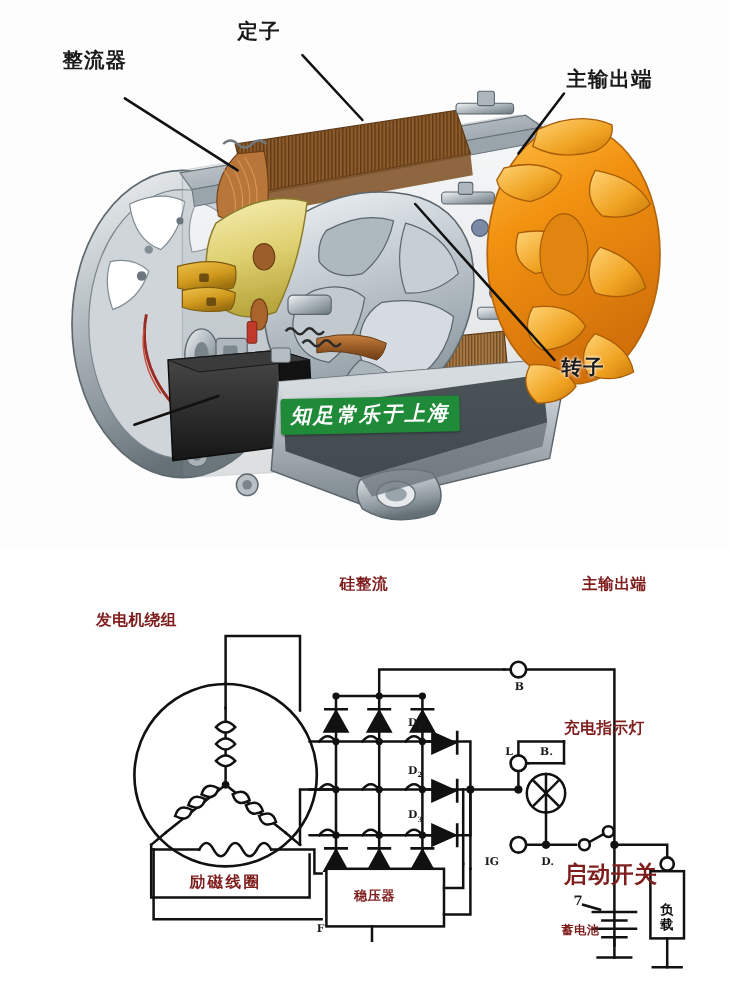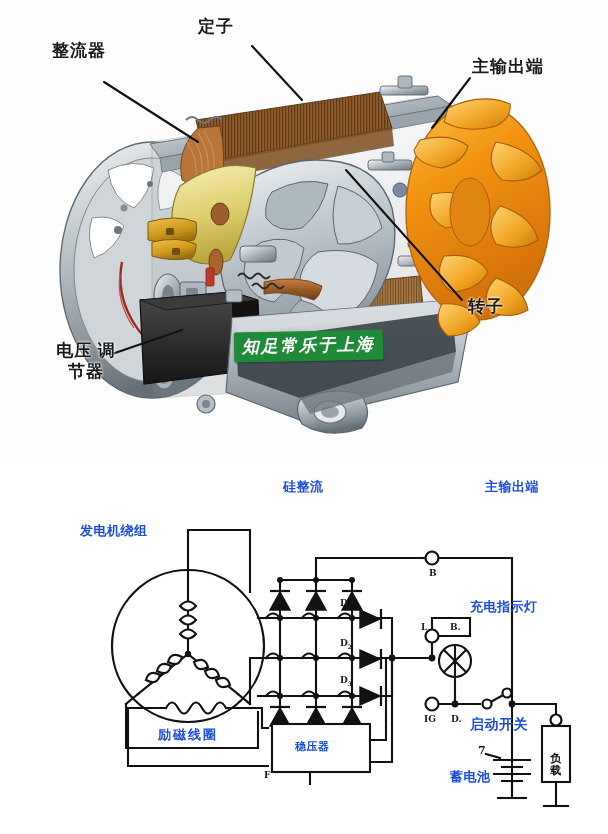--- a/index.html
+++ b/index.html
@@ -23,21 +23,21 @@
     left: 0; top: 0;
     width: 608px; height: 458px;
     background: #fdfdfd;
     overflow: hidden;
   }
   #photo-svg { position: absolute; left: 0; top: 0; }
 
   .cn-label {
     position: absolute;
     color: #1a1a1a;
-    font-family: Liberation Sans, sans-serif;
+    font-family: Liberation Serif, serif;
     font-weight: 700;
     font-size: 17px;
     letter-spacing: 1px;
     line-height: 1.25;
     white-space: nowrap;
     text-shadow: 0 0 2px #ffffff, 0 0 3px #ffffff;
   }
   .cn-label.two-line { white-space: normal; text-align: center; width: 60px; }
 
   .green-banner {
@@ -61,21 +61,21 @@
   #circuit-panel {
     position: absolute;
     left: 0; top: 458px;
     width: 608px; height: 376px;
     background: #ffffff;
   }
   #circuit-svg { position: absolute; left: 0; top: 0; }
 
   .red-lbl {
     position: absolute;
-    color: #1d4ed8;
+    color: #7f1d1d;
     font-family: "DejaVu Sans", "Liberation Sans", sans-serif;
     font-weight: 700;
     font-size: 12px;
     letter-spacing: .5px;
     white-space: nowrap;
   }
   .red-lbl.v {
     white-space: normal;
     width: 14px;
     text-align: center;
@@ -314,22 +314,20 @@
     </svg>
 
     <div class="cn-label" style="left:52px; top:40px;">整流器</div>
 
     <div class="cn-label" style="left:198px; top:16px;">定子</div>
 
     <div class="cn-label" style="left:472px; top:56px;">主输出端</div>
 
     <div class="cn-label" style="left:468px; top:296px;">转子</div>
 
-    <div class="cn-label two-line" style="left:56px; top:340px;">电压
-调节器</div>
 
     <div class="green-banner" style="left:234px; top:331px;">知足常乐于上海</div>
   </div>
 
   <div id="circuit-panel">
 
     <svg id="circuit-svg" width="608" height="376" viewBox="0 0 608 376">
       <g fill="none" stroke="#111111" stroke-width="2.1" stroke-linecap="square">
 
         <circle cx="188" cy="578" r="0"></circle>
@@ -515,42 +513,42 @@
         <circle cx="556" cy="262" r="5.5"></circle>
         <circle cx="487" cy="246" r="4.5"></circle>
         <circle cx="507" cy="235" r="4.5"></circle>
       </g>
       <g fill="#111111" stroke="none">
         <circle cx="455" cy="246" r="3.4"></circle>
         <circle cx="512" cy="246" r="3.4"></circle>
       </g>
     </svg>
 
-    <div class="red-lbl" style="left:80px; top:64px; font-size:13px;">发电机绕组</div>
+    <div class="red-lbl" style="left:80px; top:50px; font-size:13px;">发电机绕组</div>
 
     <div class="red-lbl" style="left:283px; top:20px; font-size:13px;">硅整流</div>
 
     <div class="red-lbl" style="left:437px; top:20px; font-size:13px;margin-left:48px;">主输出端</div>
 
     <div class="red-lbl" style="left:470px; top:140px; font-size:13px;">充电指示灯</div>
 
-    <div class="red-lbl" style="left:470px; top:258px; font-size:14px;">启动开关</div>
+    <div class="red-lbl" style="left:470px; top:258px; font-size:19px;">启动开关</div>
 
     <div class="red-lbl" style="left:158px; top:268px; font-size:13px; letter-spacing:2px;text-align:right;">励磁线圈</div>
 
     <div class="red-lbl" style="left:295px; top:281px; font-size:11px;">稳压器</div>
 
-    <div class="red-lbl" style="left:450px; top:310px; font-size:13px;">蓄电池</div>
+    <div class="red-lbl" style="left:468px; top:310px; font-size:10px;">蓄电池</div>
 
     <div class="red-lbl v" style="left:549px; top:282px; color:#111;margin-top:13px;">负载</div>
 
     <div class="term-lbl" style="left:429px; top:110px;">B</div>
     <div class="term-lbl" style="left:421px; top:164px;">L</div>
     <div class="term-lbl" style="left:450px; top:164px;">B.</div>
-    <div class="term-lbl" style="left:424px; top:256px;">IG</div>
+    <div class="term-lbl" style="left:404px; top:256px;">IG</div>
     <div class="term-lbl" style="left:451px; top:256px;">D.</div>
     <div class="term-lbl" style="left:264px; top:312px;">F</div>
     <div class="term-lbl" style="left:478px; top:286px; font-size:11px;">7</div>
 
     <div class="diode-lbl" style="left:340px; top:140px;">D<sub>1</sub></div>
     <div class="diode-lbl" style="left:340px; top:180px;">D<sub>2</sub></div>
     <div class="diode-lbl" style="left:340px; top:217px;">D<sub>3</sub></div>
 
   </div>
 

